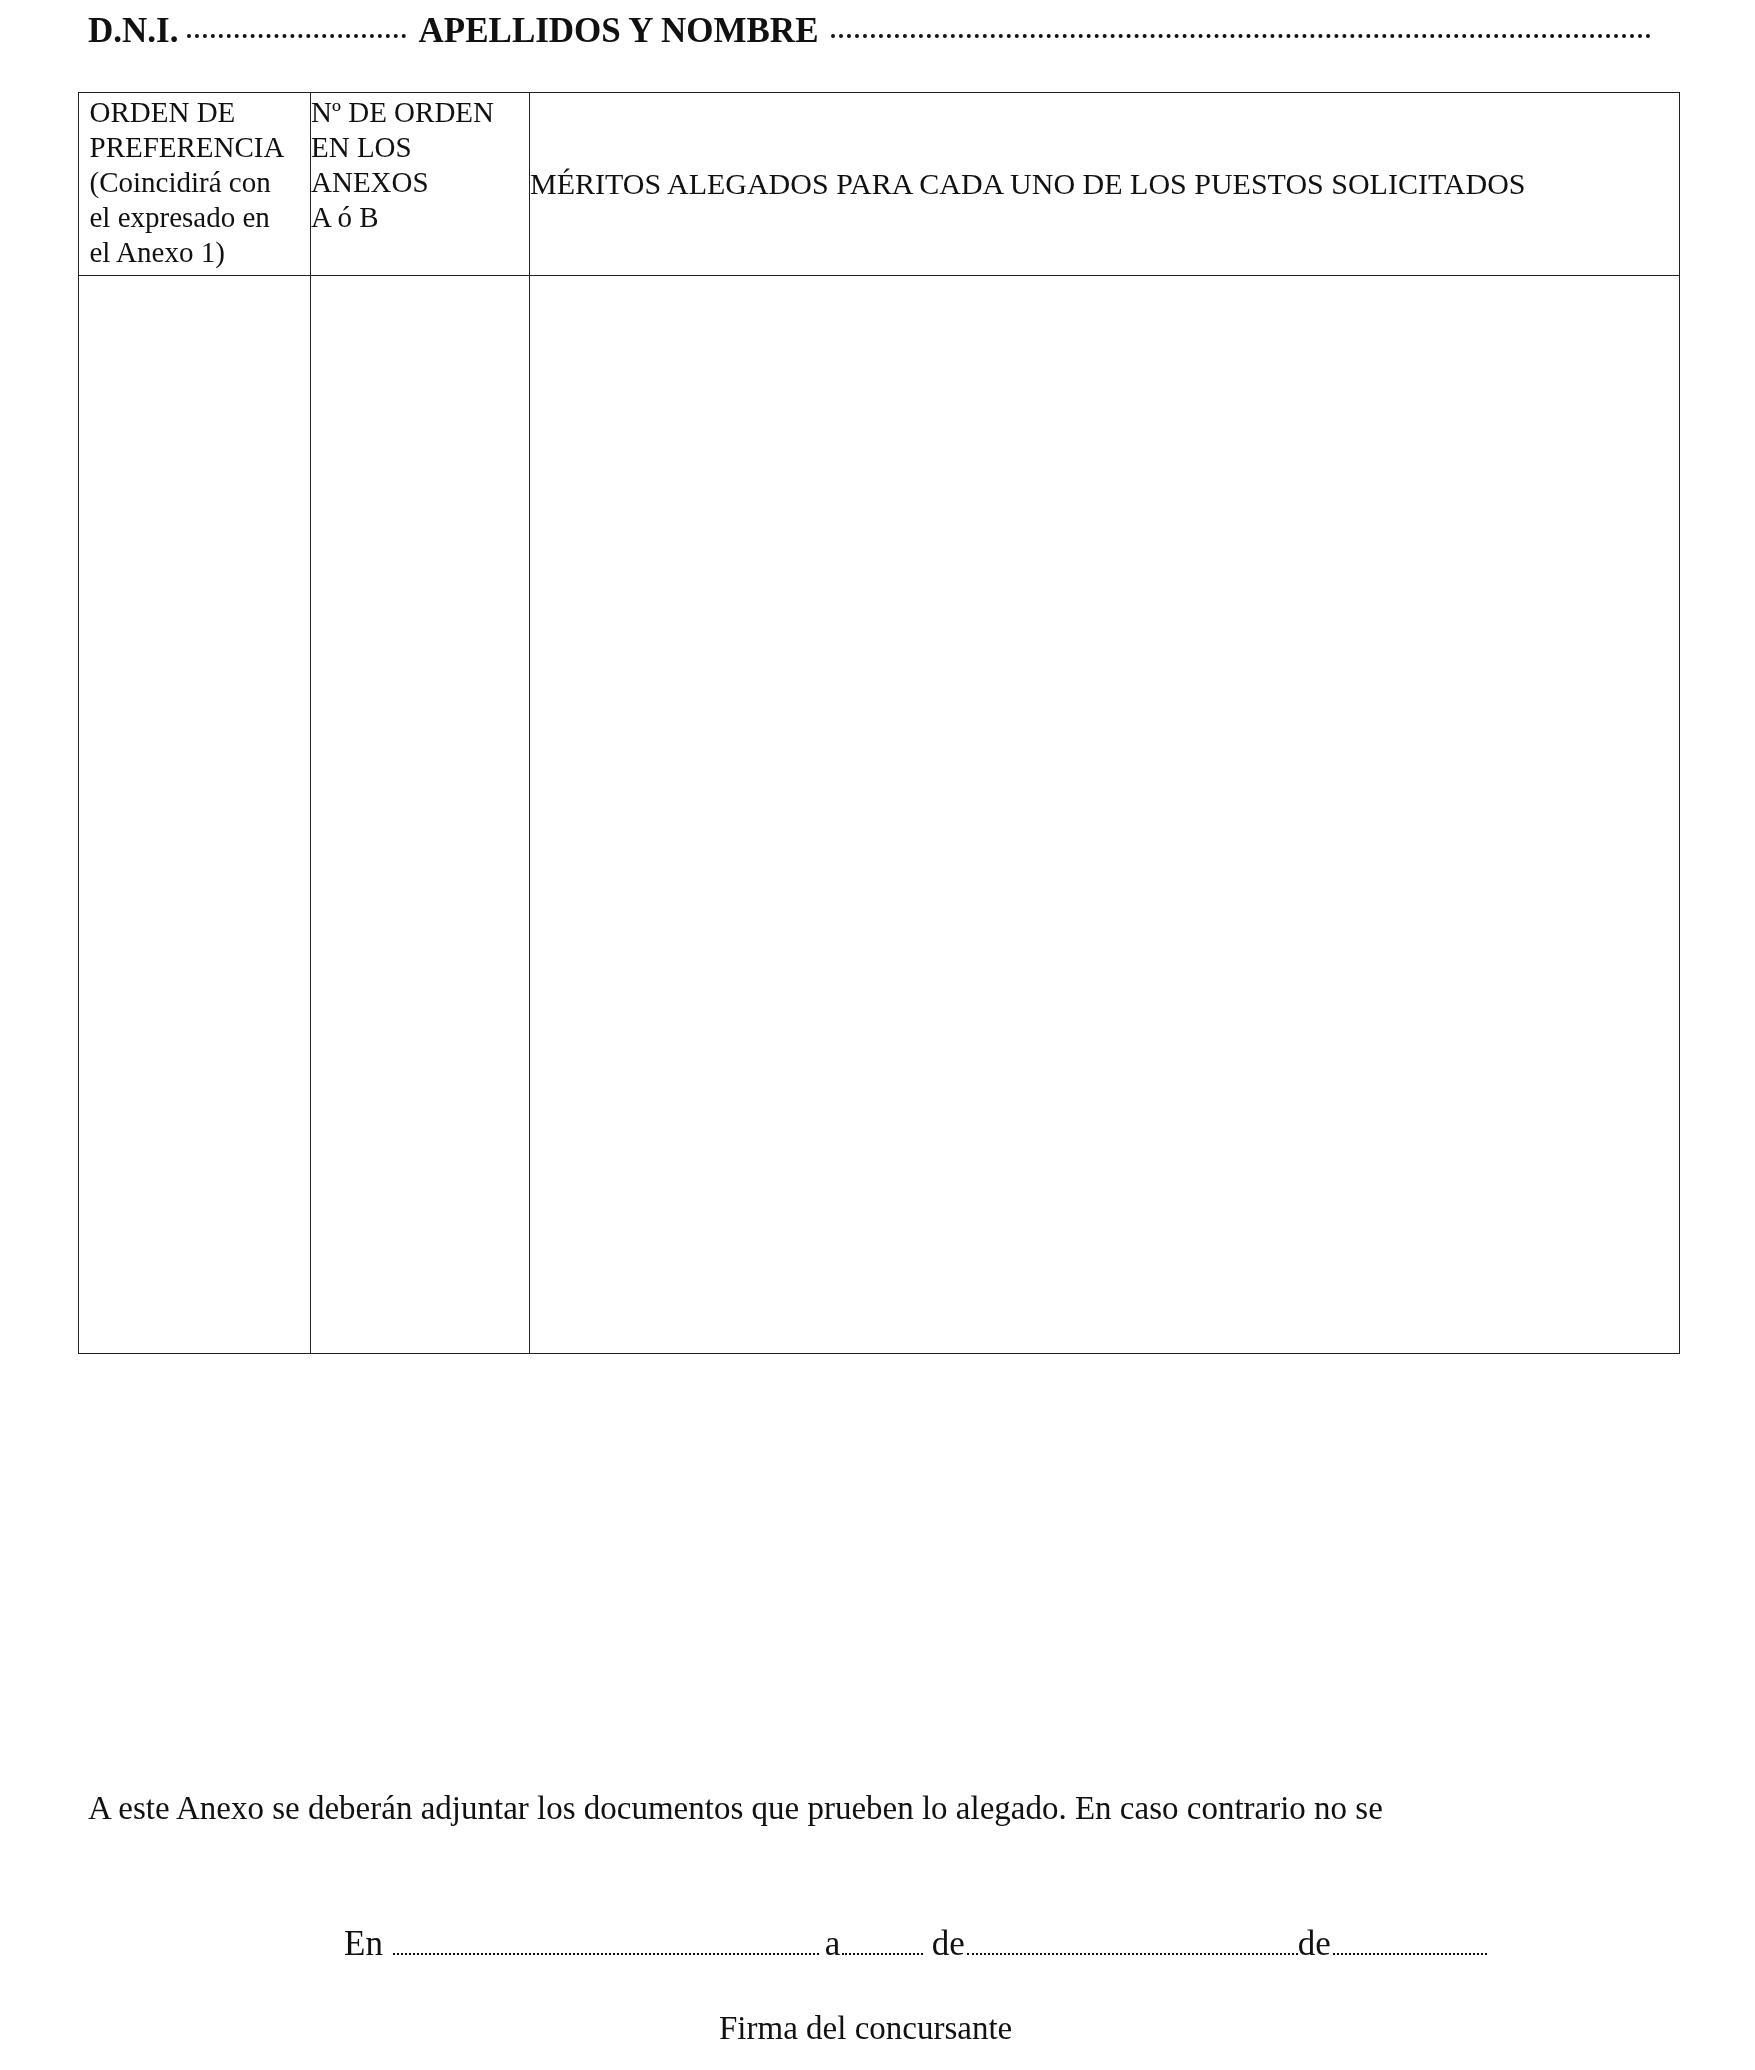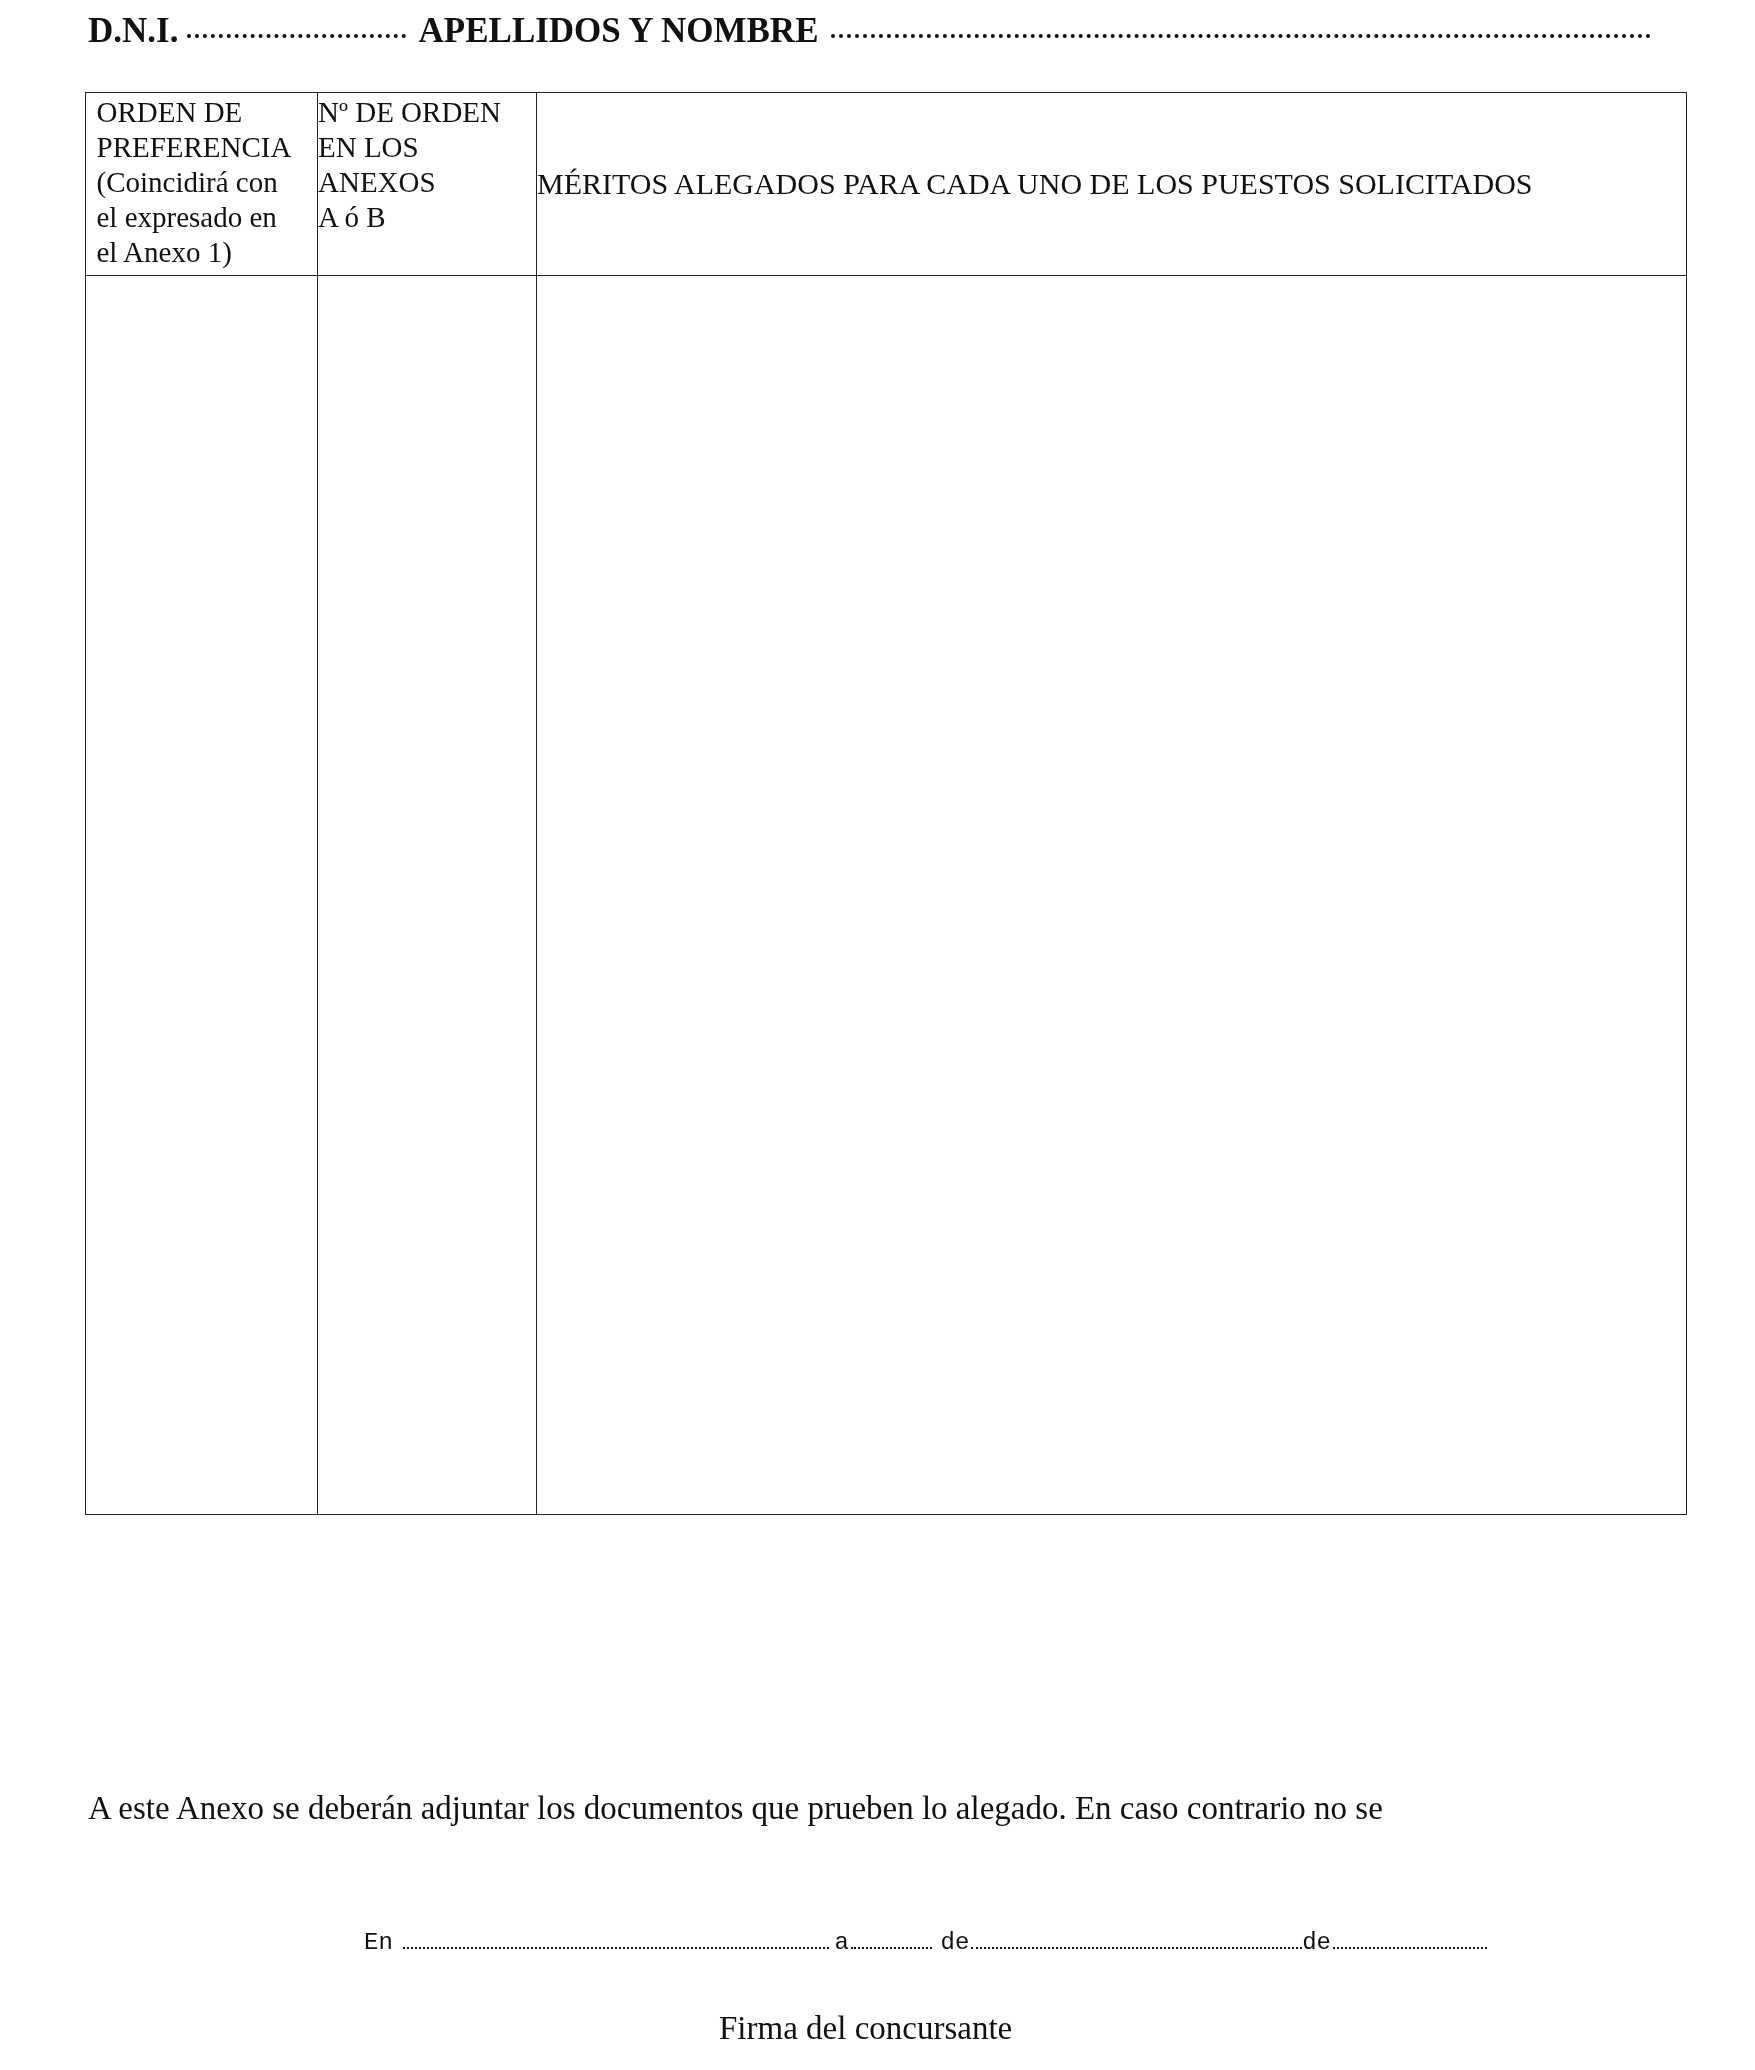--- a/index.html
+++ b/index.html
@@ -38,24 +38,24 @@
     .header-line .dots-long {
       display: inline-block;
       flex: 1;
       border-bottom: 4.4px dotted #111;
       height: 23px;
       margin-left: 12.3px;
     }
 
     table.meritos {
       position: absolute;
-      left: 85px;
+      left: 78px;
       top: 92px;
       width: 1602px;
-      height: 1423px;
+      height: 1262px;
       border-collapse: collapse;
       table-layout: fixed;
       padding-left: 8px;
     }
     table.meritos td, table.meritos th {
       border: 1.8px solid #222;
       vertical-align: top;
       font-weight: normal;
       padding: 0;
     }
@@ -86,27 +86,26 @@
       left: 88px;
       top: 1787px;
       width: 1580px;
       font-size: 33px;
       line-height: 42px;
     }
     .footer-note .line { display: block; white-space: nowrap; }
 
     .place-date {
       position: absolute;
-      left: 364px;
+      left: 344px;
       top: 1924px;
-      font-size: 24px;
+      font-size: 35px;
       white-space: nowrap;
       display: flex;
       align-items: baseline;
-      font-family: Liberation Mono, monospace;
     }
     .fill {
       display: inline-block;
       border-bottom: 2.6px dotted #111;
       height: 23px;
     }
     .fill.place { width: 426px; margin: 0 5.3px 0 10.5px; }
     .fill.day { width: 81px; margin: 0 8.8px 0 1.8px; }
     .fill.month { width: 331px; margin: 0 0 0 1.8px; }
     .fill.year { width: 154px; margin: 0 0 0 1.8px; }

